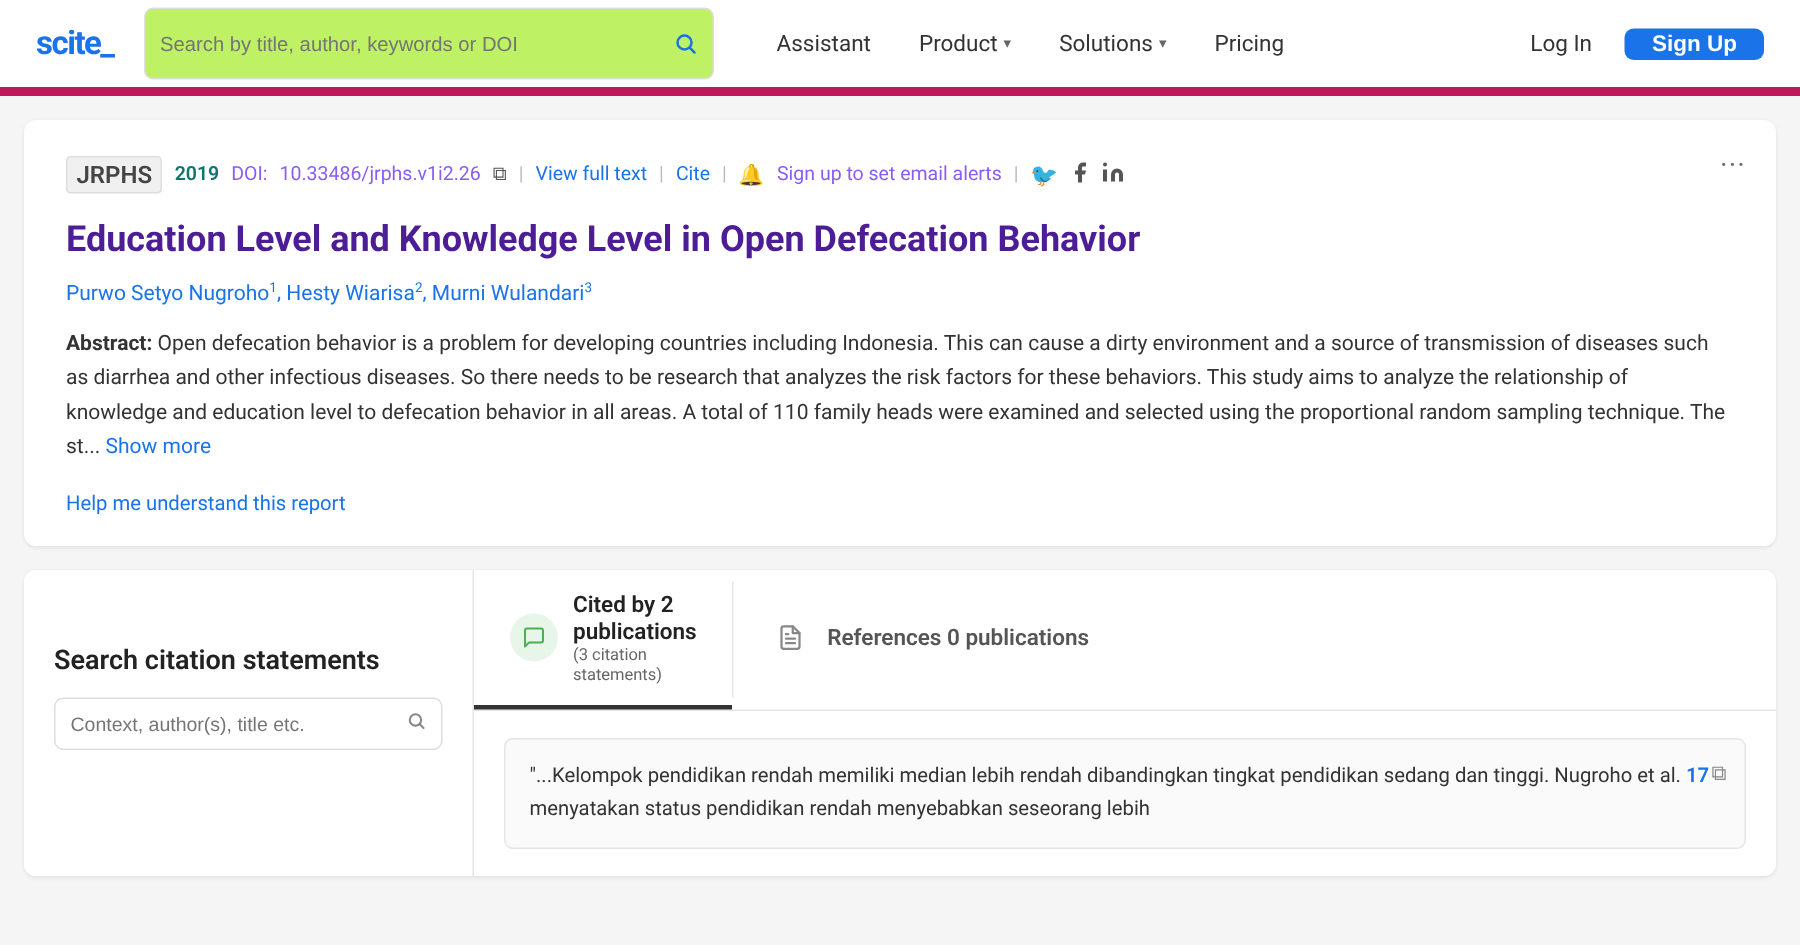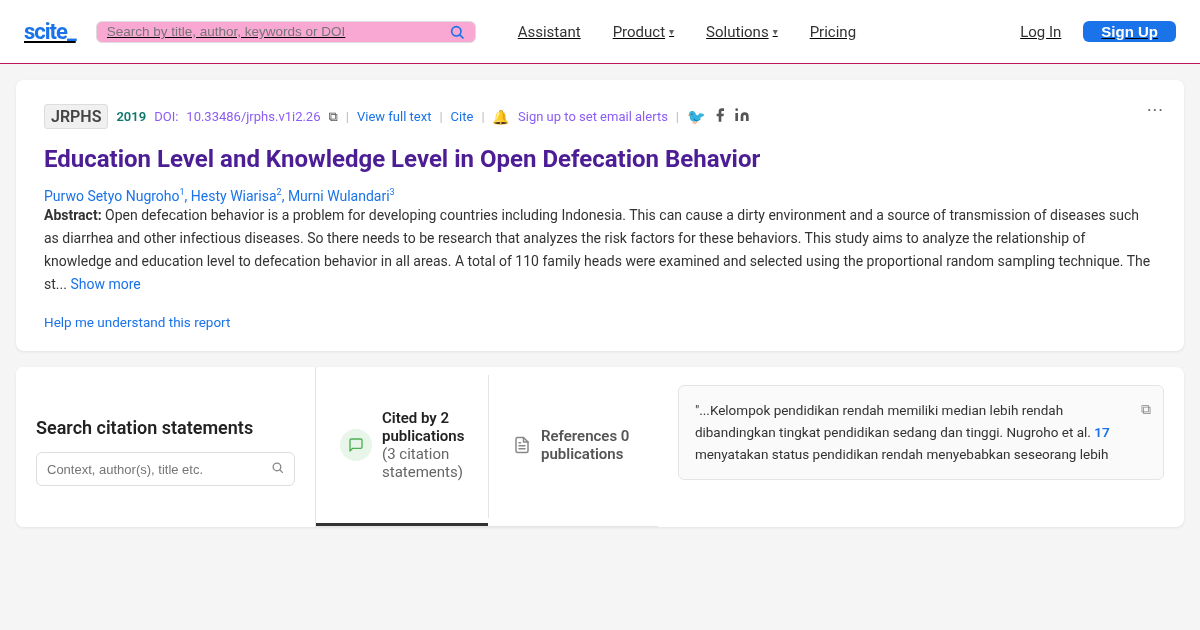--- a/index.html
+++ b/index.html
@@ -1,46 +1,45 @@
 <!DOCTYPE html>
 <html><head>
   <meta charset="utf-8">
   <style>
     * { margin: 0; padding: 0; box-sizing: border-box; }
     body { font-family: -apple-system, BlinkMacSystemFont, 'Segoe UI', Roboto, sans-serif; background: #f5f5f5; width: 1200px; min-height: 630px; overflow: hidden; }
 
     
     .navbar {
       background: #fff;
-      border-bottom: 1px solid #be185d;
+      border-bottom: 6px solid #be185d;
       display: flex;
       align-items: center;
       padding: 0 24px;
       height: 64px;
       position: relative;
       z-index: 10;
-      text-decoration: underline;
     }
     .logo {
       font-size: 22px;
       font-weight: 700;
       color: #1a73e8;
       letter-spacing: -1px;
       margin-right: 20px;
       white-space: nowrap;
     }
     .search-bar {
       flex: 0 0 380px;
       display: flex;
       align-items: center;
       border: 1.5px solid #ddd;
       border-radius: 6px;
       padding: 0 10px;
-      height: 22px;
-      background: #f9a8d4;
+      height: 48px;
+      background: #bef264;
       margin-right: 30px;
     }
     .search-bar input {
       border: none;
       outline: none;
       font-size: 13.5px;
       color: #333;
       width: 100%;
       background: transparent;
     }
@@ -147,20 +146,21 @@
     .article-title {
       font-size: 24px;
       font-weight: 700;
       color: #4c1d95;
       line-height: 1.35;
       margin-bottom: 12px;
     }
     .article-authors {
       font-size: 14px;
       color: #1a73e8;
+      margin-bottom: 14px;
     }
     .article-authors a {
       color: #1a73e8;
       text-decoration: none;
       cursor: pointer;
     }
     .superscript { font-size: 9px; vertical-align: super; }
 
     .abstract-text {
       font-size: 14px;
@@ -225,21 +225,21 @@
       color: #888;
       width: 100%;
       background: transparent;
     }
     .panel-search-icon { color: #888; font-size: 13px; }
 
     
     .citations-area {
       flex: 1;
       display: flex;
-      flex-direction: row;
+      flex-direction: column;
     }
     .citations-tabs {
       display: flex;
       align-items: stretch;
       border-bottom: 1px solid #e5e5e5;
     }
     .tab-item {
       display: flex;
       align-items: center;
       gap: 10px;
@@ -269,21 +269,21 @@
       width: 28px;
       height: 28px;
       display: flex;
       align-items: center;
       justify-content: center;
       font-size: 16px;
       color: #888;
     }
     .tab-text-block { display: flex; flex-direction: column; align-items: flex-start; }
     .tab-label { font-size: 15px; font-weight: 600; }
-    .tab-sublabel { font-size: 15px; color: #666; font-weight: 400; }
+    .tab-sublabel { font-size: 11px; color: #666; font-weight: 400; }
     .tab-divider { width: 1px; background: #e5e5e5; margin: 8px 0; }
 
     
     .citations-content {
       padding: 18px 20px;
     }
     .citation-snippet {
       background: #fafafa;
       border: 1px solid #e5e5e5;
       border-radius: 6px;

